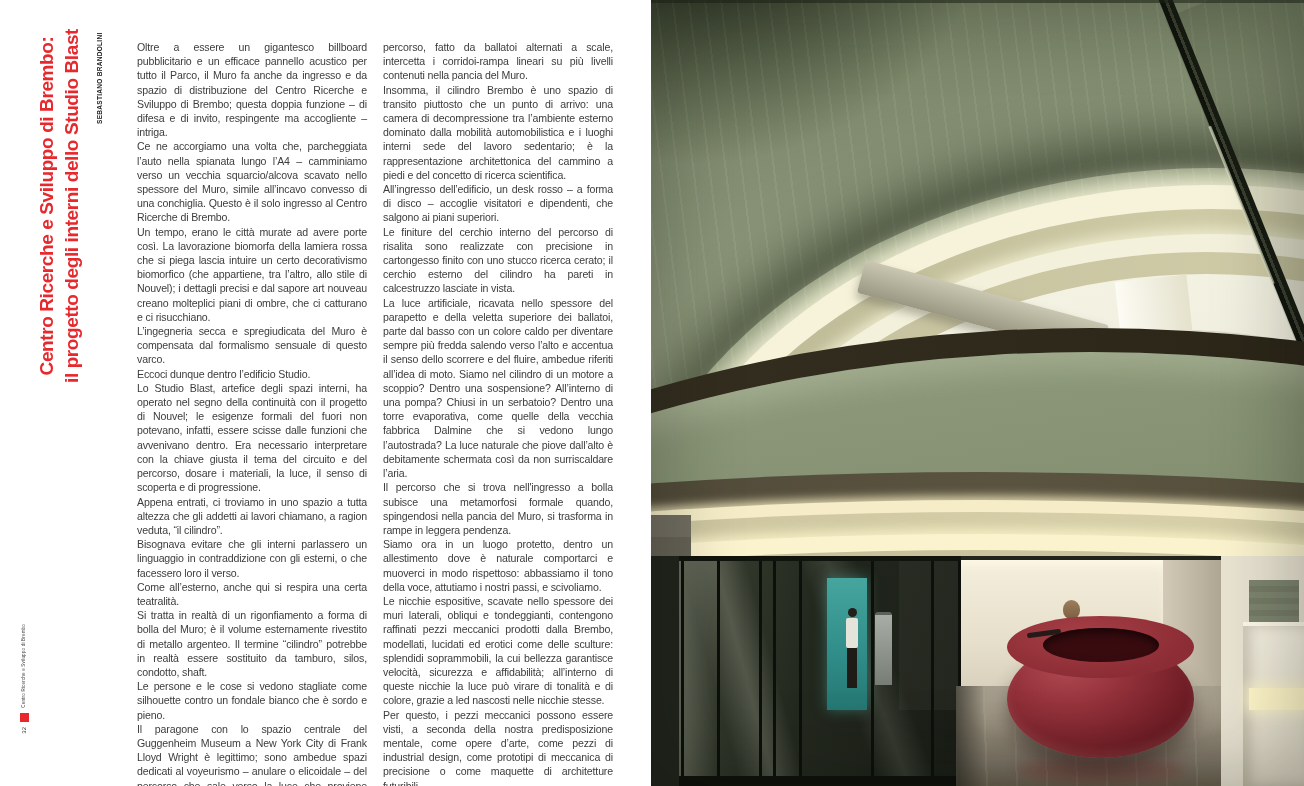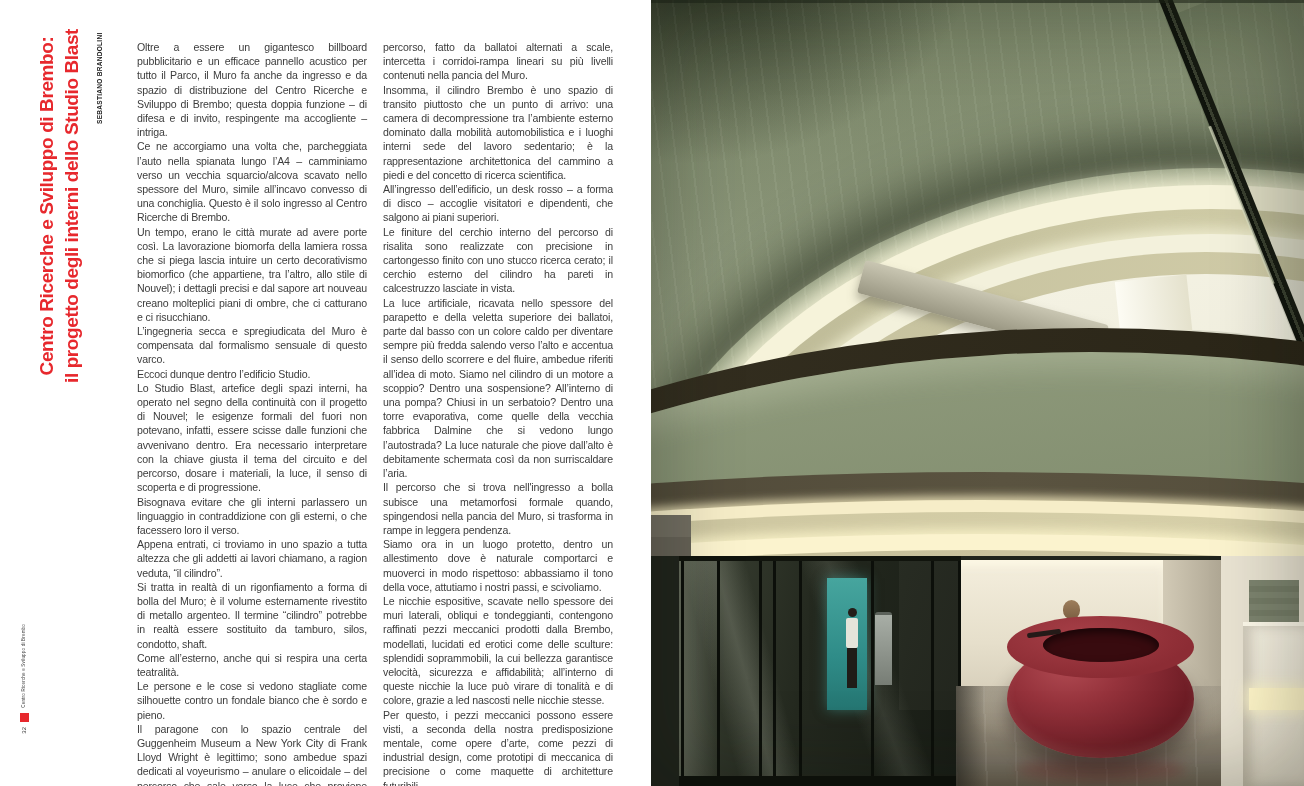--- a/index.html
+++ b/index.html
@@ -183,24 +183,24 @@
   </div>
 
   <div class="abs text-area">
     <div class="col" id="col1">
         <p>Oltre a essere un gigantesco billboard pubblicitario e un efficace pannello acustico per tutto il Parco, il Muro fa anche da ingresso e da spazio di distribuzione del Centro Ricerche e Sviluppo di Brembo; questa doppia funzione – di difesa e di invito, respingente ma accogliente – intriga.</p>
         <p>Ce ne accorgiamo una volta che, parcheggiata l’auto nella spianata lungo l’A4 – camminiamo verso un vecchia squarcio/alcova scavato nello spessore del Muro, simile all’incavo convesso di una conchiglia. Questo è il solo ingresso al Centro Ricerche di Brembo.</p>
         <p>Un tempo, erano le città murate ad avere porte così. La lavorazione biomorfa della lamiera rossa che si piega lascia intuire un certo decorativismo biomorfico (che appartiene, tra l’altro, allo stile di Nouvel); i dettagli precisi e dal sapore art nouveau creano molteplici piani di ombre, che ci catturano e ci risucchiano.</p>
         <p>L’ingegneria secca e spregiudicata del Muro è compensata dal formalismo sensuale di questo varco.</p>
         <p>Eccoci dunque dentro l’edificio Studio.</p>
         <p>Lo Studio Blast, artefice degli spazi interni, ha operato nel segno della continuità con il progetto di Nouvel; le esigenze formali del fuori non potevano, infatti, essere scisse dalle funzioni che avvenivano dentro. Era necessario interpretare con la chiave giusta il tema del circuito e del percorso, dosare i materiali, la luce, il senso di scoperta e di progressione.</p>
+        <p>Appena entrati, ci troviamo in uno spazio a tutta altezza che gli addetti ai lavori chiamano, a ragion veduta, “il cilindro”.</p>
         <p>Bisognava evitare che gli interni parlassero un linguaggio in contraddizione con gli esterni, o che facessero loro il verso.</p>
-        <p>Appena entrati, ci troviamo in uno spazio a tutta altezza che gli addetti ai lavori chiamano, a ragion veduta, “il cilindro”.</p>
+        <p>Come all’esterno, anche qui si respira una certa teatralità.</p>
         <p>Si tratta in realtà di un rigonfiamento a forma di bolla del Muro; è il volume esternamente rivestito di metallo argenteo. Il termine “cilindro” potrebbe in realtà essere sostituito da tamburo, silos, condotto, shaft.</p>
-        <p>Come all’esterno, anche qui si respira una certa teatralità.</p>
         <p>Le persone e le cose si vedono stagliate come silhouette contro un fondale bianco che è sordo e pieno.</p>
         <p>Il paragone con lo spazio centrale del Guggenheim Museum a New York City di Frank Lloyd Wright è legittimo; sono ambedue spazi dedicati al voyeurismo – anulare o elicoidale – del percorso che sale verso la luce che proviene dall’alto.</p>
       </div>
     <div class="col" id="col2">
         <p>percorso, fatto da ballatoi alternati a scale, intercetta i corridoi-rampa lineari su più livelli contenuti nella pancia del Muro.</p>
         <p>Insomma, il cilindro Brembo è uno spazio di transito piuttosto che un punto di arrivo: una camera di decompressione tra l’ambiente esterno dominato dalla mobilità automobilistica e i luoghi interni sede del lavoro sedentario; è la rappresentazione architettonica del cammino a piedi e del concetto di ricerca scientifica.</p>
         <p>All’ingresso dell’edificio, un desk rosso – a forma di disco – accoglie visitatori e dipendenti, che salgono ai piani superiori.</p>
         <p>Le finiture del cerchio interno del percorso di risalita sono realizzate con precisione in cartongesso finito con uno stucco ricerca cerato; il cerchio esterno del cilindro ha pareti in calcestruzzo lasciate in vista.</p>
         <p>La luce artificiale, ricavata nello spessore del parapetto e della veletta superiore dei ballatoi, parte dal basso con un colore caldo per diventare sempre più fredda salendo verso l’alto e accentua il senso dello scorrere e del fluire, ambedue riferiti all’idea di moto. Siamo nel cilindro di un motore a scoppio? Dentro una sospensione? All’interno di una pompa? Chiusi in un serbatoio? Dentro una torre evaporativa, come quelle della vecchia fabbrica Dalmine che si vedono lungo l’autostrada? La luce naturale che piove dall’alto è debitamente schermata così da non surriscaldare l’aria.</p>
         <p>Il percorso che si trova nell'ingresso a bolla subisce una metamorfosi formale quando, spingendosi nella pancia del Muro, si trasforma in rampe in leggera pendenza.</p>

